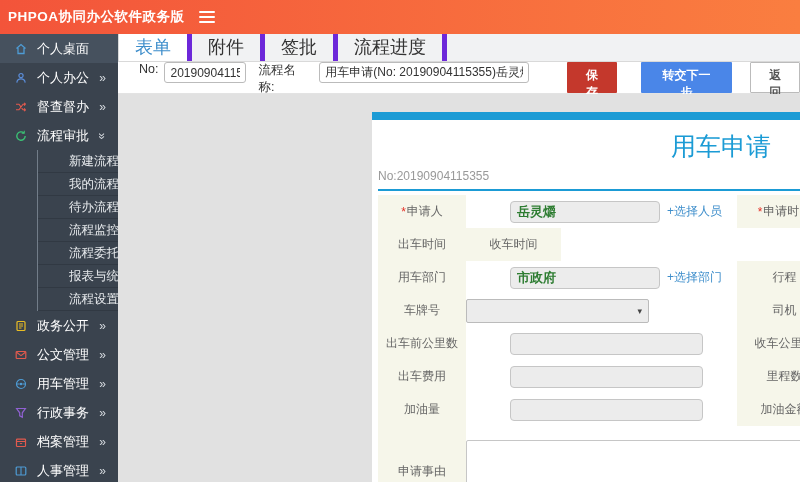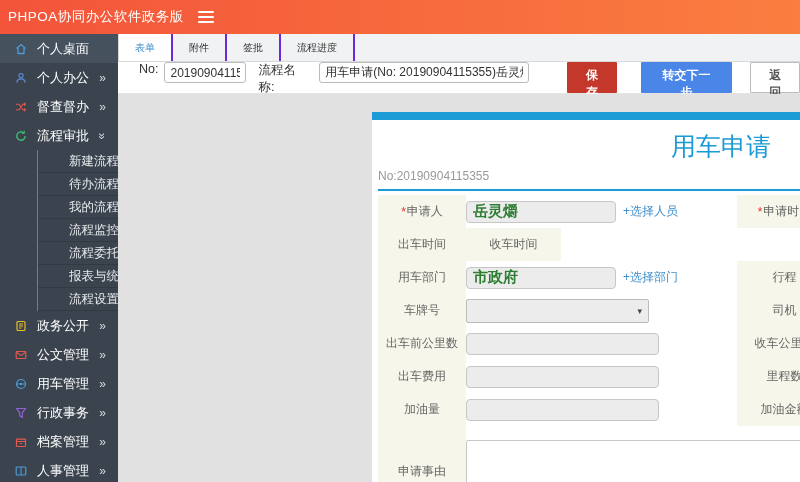--- a/index.html
+++ b/index.html
@@ -1,21 +1,21 @@
 <!DOCTYPE html>
 <html><head>
 <meta charset="utf-8">
 <style>
   * { margin:0; padding:0; box-sizing:border-box; }
   html,body { width:800px; height:482px; overflow:hidden; }
   body { font-family:"Liberation Sans","DejaVu Sans",sans-serif; font-size:12px; color:#333; background:#e1e1e1; }
 
   
   .app-header { height:34px; background:linear-gradient(90deg,#f3543a,#fa7e40); display:flex; align-items:center; }
-  .brand { color:#fff; font-size:13.5px; font-weight:normal; margin-left:8px; letter-spacing:.5px; }
+  .brand { color:#fff; font-size:13.5px; font-weight:bold; margin-left:8px; letter-spacing:.5px; }
   .hamburger { margin-left:14px; width:16px; cursor:pointer; display:inline-block; }
   .hamburger i { display:block; height:2px; background:#fff; margin:3px 0; border-radius:1px; }
 
   
   .layout { display:flex; height:448px; }
 
   
   .sidebar { width:118px; flex:none; background:#3a434e; color:#fff; overflow:hidden; }
   .side-item { height:29px; display:flex; align-items:center; padding:0 12px 0 15px; font-size:13px; cursor:pointer; white-space:nowrap; }
   .side-item.active { background:#46515e; }
@@ -23,21 +23,21 @@
   .side-icon svg { width:12px; height:12px; }
   .chev { margin-left:auto; color:#d6dbe0; font-size:12px; line-height:1; }
   .chev.expanded { transform:rotate(90deg); }
   .submenu { border-left:1px solid #727d89; margin-left:37px; }
   .sub-item { height:23px; display:flex; align-items:center; padding-left:31px; font-size:12.5px; color:#e8ebee; cursor:pointer; border-bottom:1px solid rgba(0,0,0,.14); white-space:nowrap; }
   .sub-item .chev { padding-right:10px; }
 
   
   .main { flex:1; min-width:0; display:flex; flex-direction:column; }
   .tabbar { height:28px; background:#f1f2f3; border-bottom:1px solid #d9d9d9; display:flex; }
-  .tab { padding:0 16px; line-height:27px; font-size:10px; color:#333; border-right:2px solid #6d28d9; cursor:pointer; }
+  .tab { padding:0 16px; line-height:27px; font-size:18px; color:#333; border-right:5px solid #6d28d9; cursor:pointer; }
   .tab:first-child { border-left:1px solid #d9d9d9; }
   .tab.active { background:#fff; color:#3e8ecb; }
 
   .toolbar { height:32px; background:#fff; border-bottom:1px solid #e3e3e3; display:flex; padding-left:21px; }
   .tb-label { font-size:12.5px; color:#333; }
   .tb-input { height:21px; border:1px solid #bbb; border-radius:3px; padding:0 5px; font-size:12px; color:#333; font-family:inherit; }
   .tb-no { width:82px; margin-left:6px; }
   .tb-name { width:212px; margin-left:8px; }
   .tb-name-label { margin-left:12px; }
   .btn { border:none; border-radius:1px; font-size:12px; font-weight:bold; padding:5px 13px; cursor:pointer; font-family:Liberation Sans, sans-serif; }
@@ -52,21 +52,21 @@
   .card-body { background:#fff; padding:0 6px; }
   .form-title { text-align:center; color:#1b9bd5; font-size:25px; font-weight:500; padding:10px 0 2px; }
   .form-no { font-size:12px; color:#999; padding:4px 0 6px; }
   .divider { height:2px; background:#1b9bd5; }
   .grid { padding-top:4px; }
   .frow { display:flex; height:33px; align-items:center; }
   .lcell { width:88px; align-self:stretch; background:#f6f6ea; display:flex; align-items:center; justify-content:center; font-size:12px; color:#666; flex:none; }
   .rlcell { width:95px; align-self:stretch; background:#f6f6ea; display:flex; align-items:center; justify-content:center; font-size:12px; color:#666; flex:none; }
   .icell { width:271px; flex:none; display:flex; align-items:center; }
   .req { color:#e53026; margin-right:1px; }
-  .inp { height:22px; border:1px solid #c6c6c6; border-radius:4px; font-size:15px; padding:0 6px; font-family:inherit; color:#333; }
+  .inp { height:22px; border:1px solid #c6c6c6; border-radius:4px; font-size:13px; padding:0 6px; font-family:inherit; color:#333;margin-left:44px; }
   .inp.gray { background:#ececec; }
   .inp.green { color:#2e7d32; font-weight:bold; }
   .inp.white { background:#fff; height:24px; border-color:#b5b5b5; }
   .sel { position:relative; height:24px; background:#ececec; border:1px solid #bbb; border-radius:2px; cursor:pointer; }
   .sel .caret { position:absolute; right:6px; top:6px; font-size:9px; color:#444; }
   .flink { color:#3e8ecb; margin-left:7px; cursor:pointer; white-space:nowrap; }
   .reason-row { display:flex; min-height:90px; }
   .reason-label { width:88px; flex:none; background:#f6f6ea; display:flex; align-items:center; justify-content:center; font-size:12px; color:#666; }
   .reason-cell { flex:1; padding-top:14px; }
   .reason-cell textarea { width:592px; height:70px; border:1px solid #c6c6c6; border-radius:2px; resize:none; font-family:inherit; font-size:12px; padding:4px; }
@@ -120,24 +120,24 @@
           </svg>
         </span>
         <span>流程审批</span>
         <span class="chev expanded">»</span>
       </div>
       <div class="submenu">
         <div class="sub-item">
           <span>新建流程</span>
         </div>
         <div class="sub-item">
+          <span>我的流程</span>
+        </div>
+        <div class="sub-item">
           <span>待办流程</span>
-        </div>
-        <div class="sub-item">
-          <span>我的流程</span>
         </div>
         <div class="sub-item">
           <span>流程监控</span>
         </div>
         <div class="sub-item">
           <span>流程委托</span>
         </div>
         <div class="sub-item">
           <span>报表与统计</span>
           <span class="chev">»</span>

